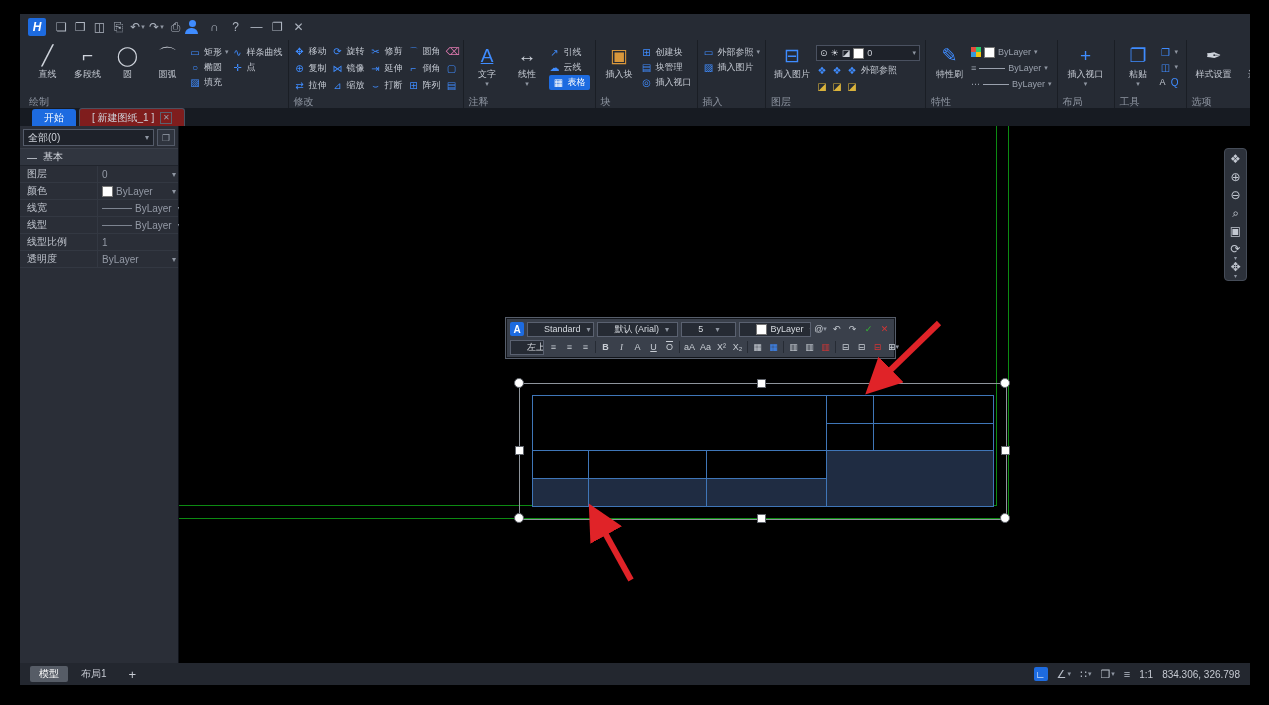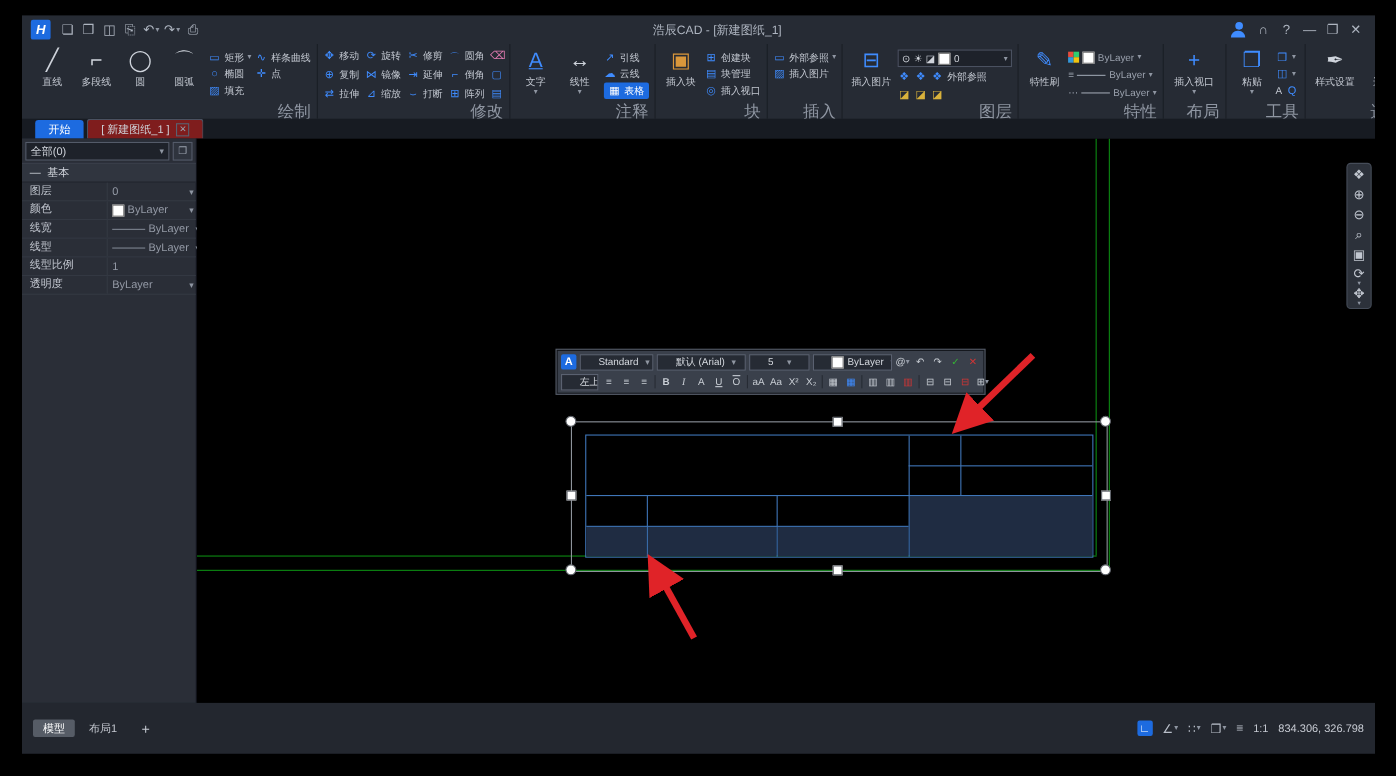--- a/index.html
+++ b/index.html
@@ -18,21 +18,21 @@
   .tb-title{flex:1;text-align:center;color:#aeb5c0;font-size:11px}
   .tb-right{display:flex;align-items:center;gap:2px}
   .avatar{width:14px;height:14px;position:relative;margin-right:4px}
   .avatar .hd{width:7px;height:7px;border-radius:50%;background:#3f8cff;margin:0 auto}
   .avatar .bd{width:13px;height:6px;border-radius:7px 7px 0 0;background:#3f8cff;margin-top:1px}
 
   
   .ribbon{height:68px;display:flex;background:#262b34;padding-left:4px;flex:none;overflow:hidden}
   .rsec{display:flex;flex-direction:column;border-right:1px solid #1a1e25;padding:1px 5px 0;flex:none}
   .rsec-body{flex:1;display:flex;align-items:stretch;gap:3px}
-  .rsec-label{height:12px;text-align:right;font-size:15px;color:#8f96a2;line-height:12px}
+  .rsec-label{height:12px;text-align:left;font-size:10px;color:#8f96a2;line-height:12px}
   .bigbtn{width:37px;display:flex;flex-direction:column;align-items:center;justify-content:flex-start;
           font-size:9px;color:#c2c7d0;padding-top:2px;text-align:center;cursor:default}
   .bigbtn .glyph{font-size:19px;height:25px;line-height:25px;color:#cfd4dc}
   .bigbtn .glyph.blue{color:#3f8cff}
   .bigbtn .glyph.orange{color:#d9973b}
   .bigbtn .cay{font-size:7px;color:#8f96a2;line-height:6px}
   .smallcol{display:flex;flex-direction:column;font-size:9px;gap:1px;padding-top:4px}
   .smallitem{display:flex;align-items:center;gap:3px;height:14px;white-space:nowrap;color:#c2c7d0}
   .sglyph{color:#3f8cff;font-size:10px;width:12px;text-align:center;flex:none}
   .pink{color:#e07ab0}
@@ -99,21 +99,21 @@
   .msep{width:1px;height:12px;background:#262b34;flex:none}
 
   
   .navbar{position:absolute;right:3px;top:22px;width:21px;background:#2c313a;border:1px solid #454c58;
           border-radius:4px;display:flex;flex-direction:column;align-items:center;padding:4px 0;gap:3px;
           color:#c2c7d0;font-size:12px;z-index:4}
   .nbi{height:15px;display:flex;flex-direction:column;align-items:center;line-height:13px}
   .nbi small{font-size:6px;color:#8f96a2;line-height:4px}
 
   
-  .statusbar{height:22px;background:#23272f;display:flex;align-items:center;padding:12px 10px;font-size:10px;gap:4px;flex:none}
+  .statusbar{height:22px;background:#23272f;display:flex;align-items:center;padding:0 10px;font-size:10px;gap:4px;flex:none}
   .mtab{height:16px;padding:0 9px;display:flex;align-items:center;color:#c6cad2;border-radius:2px}
   .mtab.active{background:#565c66;color:#fff}
   .sb-right{margin-left:auto;display:flex;align-items:center;gap:9px;color:#c6cad2}
   .ucs{width:14px;height:14px;background:#1d6be0;border-radius:2px;color:#fff;font-size:10px;
        display:flex;align-items:center;justify-content:center;font-weight:bold}
   .sbi{display:flex;align-items:center;gap:1px;color:#b9bfc9;font-size:11px}
   .sbi small{font-size:7px;color:#8f96a2}
   svg.arrows{position:absolute;inset:0;pointer-events:none;z-index:6}
 </style>
 </head>
@@ -139,21 +139,20 @@
         <span>↶</span>
         <small>▾</small>
       </div>
     <div class="tbi">
         <span>↷</span>
         <small>▾</small>
       </div>
     <div class="tbi">
         <span>⎙</span>
       </div>
-    <div class="tb-title">浩辰CAD - [新建图纸_1]</div>
     <div class="tb-right">
       <div class="avatar">
           <div class="hd"></div>
           <div class="bd"></div>
         </div>
       <div class="tbi">
           <span>∩</span>
         </div>
       <div class="tbi">
           <span>?</span>

